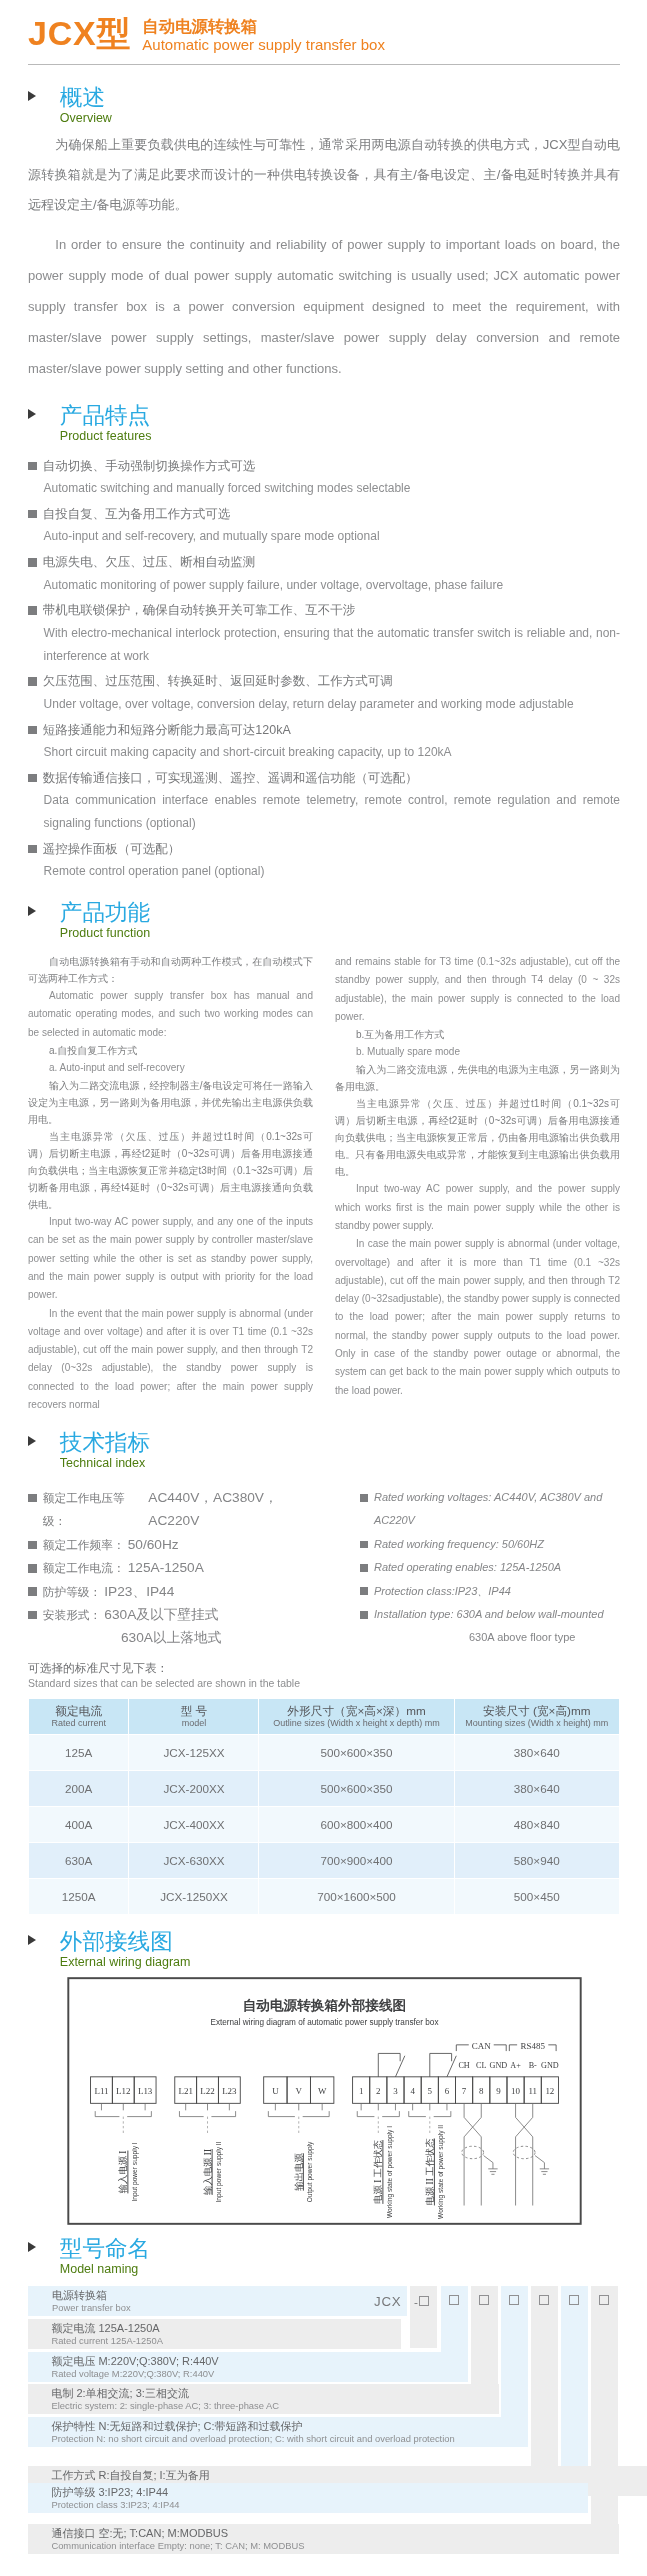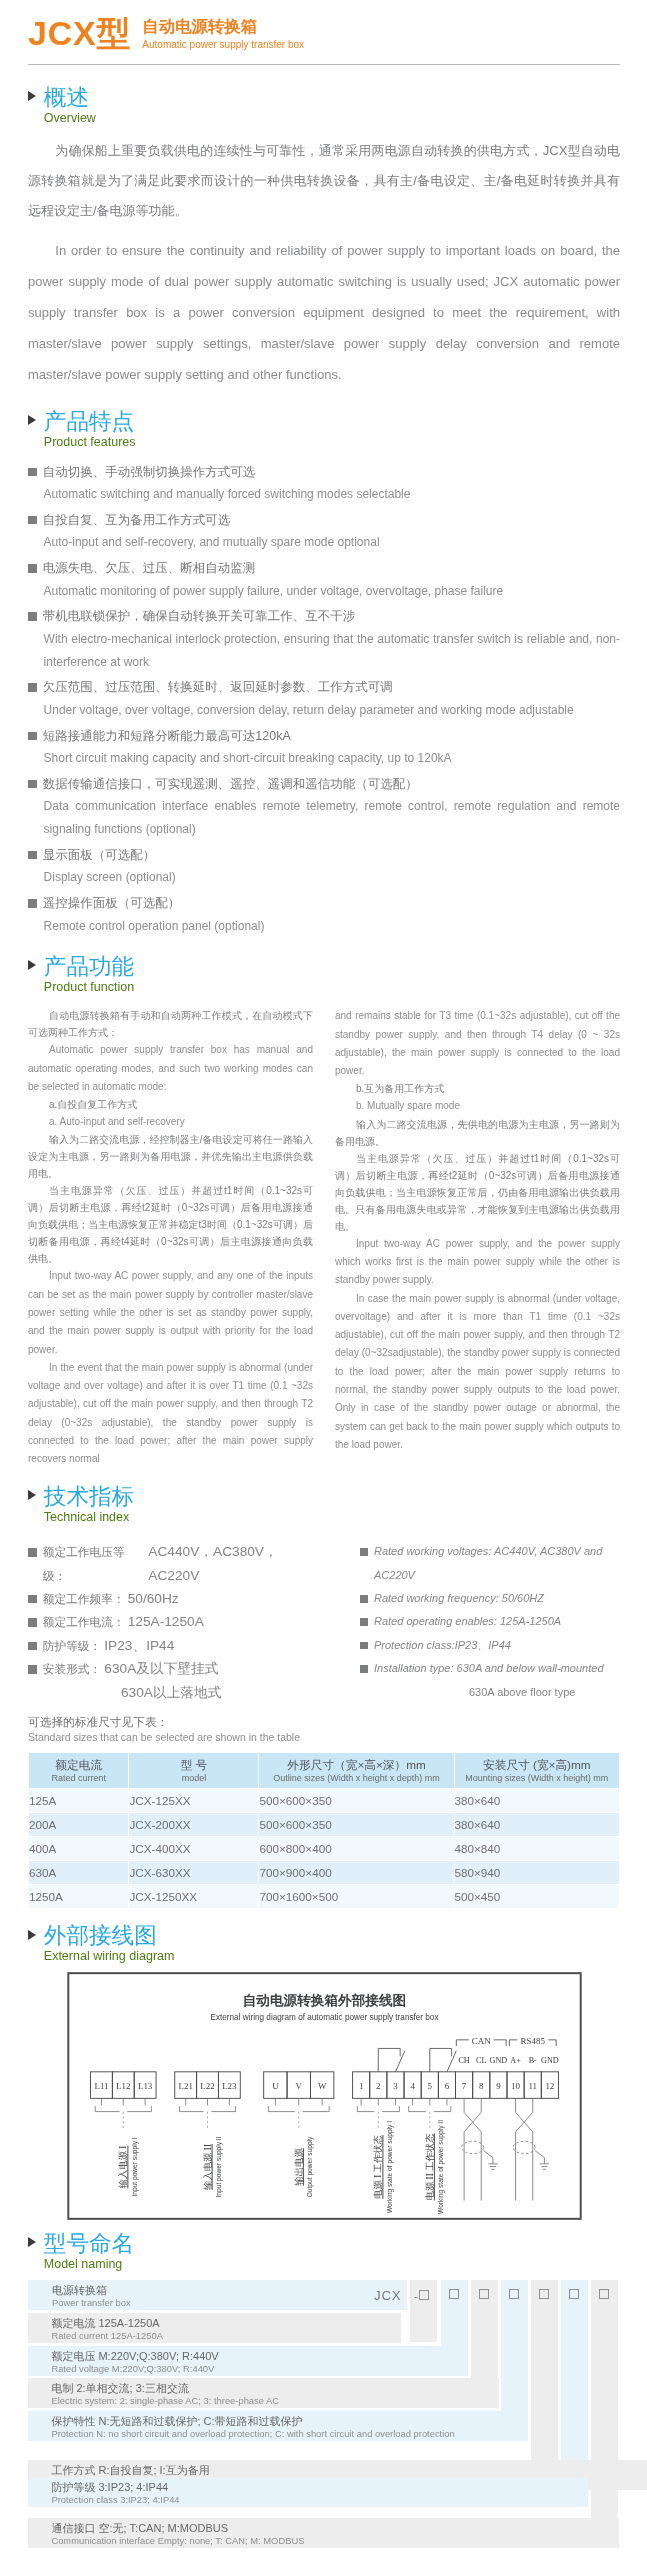--- a/index.html
+++ b/index.html
@@ -8,31 +8,31 @@
     font-family:"Liberation Sans","DejaVu Sans",sans-serif;
     color:#7f8080;
   }
   .page { padding:11px 28px 0 28px; }
 
   
   .hdr { display:flex; align-items:flex-start; gap:11px; }
   .hdr-model { font-size:34px; font-weight:bold; color:#ef8220; letter-spacing:0.8px; line-height:45px; }
   .hdr-sub { padding-top:4.7px; }
   .hdr-cn { font-size:16.4px; color:#ef8220; font-weight:bold; line-height:20px; }
-  .hdr-en { font-size:10px; color:#ef8220; line-height:17px; }
+  .hdr-en { font-size:15px; color:#ef8220; line-height:17px; }
   .hdr-rule { border:none; border-top:0.8px solid #b9b9b9; margin-top:7.8px; }
 
   
-  .sec { display:flex; margin-top:20px; }
+  .sec { display:flex; margin-top:20px;gap:16px; }
   .sec .tri { width:0; height:0; border-left:8.6px solid #3a3a3a; border-top:5.5px solid transparent; border-bottom:5.5px solid transparent; margin:6.2px 7.8px 0 0; }
   .sec h2 { font-size:22.6px; color:#29a9e1; font-weight:normal; line-height:25px; }
   .sec .sub { font-size:12.5px; color:#4d7c0f; line-height:17px; }
 
   
-  .ov-cn { margin-top:9px; font-size:13px; line-height:30px; text-align:justify; text-indent:2.1em; color:#7c7d7f; }
+  .ov-cn { margin-top:3px; font-size:13px; line-height:30px; text-align:justify; text-indent:2.1em; color:#7c7d7f; }
   .ov-en { margin-top:9.4px; font-size:13px; line-height:31px; text-align:justify; text-indent:2.1em; color:#8b8c8e; }
 
   
   .feats { margin-top:9.4px; }
   .feat { margin-bottom:3.1px; }
   .fcn { font-size:12.5px; color:#767779; line-height:22.6px; display:flex;text-align:center; }
   .sq { display:inline-block; width:8.6px; height:8.6px; background:#7c7d7f; margin:7px 6.2px 0 0; flex:none; }
   .fen { font-size:12px; color:#8d8e90; line-height:22.6px; text-align:justify; margin-left:15.6px; }
 
   
@@ -52,21 +52,21 @@
   .te .sq { width:7.8px; height:7.8px; margin-top:7.8px; }
   .te2 { font-size:11px; line-height:23.4px; color:#858688; padding-left:109px; }
 
   
   .note-cn { margin-top:9.4px; font-size:11.7px; color:#6f7072; line-height:17px; }
   .note-en { font-size:10.5px; color:#8d8e90; line-height:15.6px; }
   table.sizes { width:100%; margin-top:6.2px; border-collapse:collapse; }
   table.sizes th { background:#c8e6f5; font-weight:normal; padding:3.9px 1.6px; border:1.6px solid #fff; }
   table.sizes th .hcn { font-size:11.7px; color:#55565a; line-height:15.6px; }
   table.sizes th .hen { font-size:9px; color:#6b6c70; line-height:11.7px; }
-  table.sizes td { font-size:11.7px; color:#6f7072; height:24px; border:1.6px solid #fff; }
+  table.sizes td { text-align:center; font-size:11.7px; color:#6f7072; height:36px; border:1.6px solid #fff; }
   table.sizes tr.odd td { background:#f2f9fd; }
   table.sizes tr.even td { background:#e1effa; }
   table.sizes .c1 { width:17%; } table.sizes .c2 { width:22%; }
   table.sizes .c3 { width:33%; } table.sizes .c4 { width:28%; }
 
   
   .wire-wrap { margin-top:6.2px; display:flex; justify-content:center; }
 
   
   .ladder { position:relative; margin-top:7.8px; width:592px; height:259px; }
@@ -157,27 +157,20 @@
           <span>短路接通能力和短路分断能力最高可达120kA</span>
         </div>
         <div class="fen">Short circuit making capacity and short-circuit breaking capacity, up to 120kA</div>
       </div>
     <div class="feat">
         <div class="fcn">
           <span class="sq"></span>
           <span>数据传输通信接口，可实现遥测、遥控、遥调和遥信功能（可选配）</span>
         </div>
         <div class="fen">Data communication interface enables remote telemetry, remote control, remote regulation and remote signaling functions (optional)</div>
-      </div>
-    <div class="feat">
-        <div class="fcn">
-          <span class="sq"></span>
-          <span>显示面板（可选配）</span>
-        </div>
-        <div class="fen">Display screen (optional)</div>
       </div>
     <div class="feat">
         <div class="fcn">
           <span class="sq"></span>
           <span>遥控操作面板（可选配）</span>
         </div>
         <div class="fen">Remote control operation panel (optional)</div>
       </div>
   </div>
 

